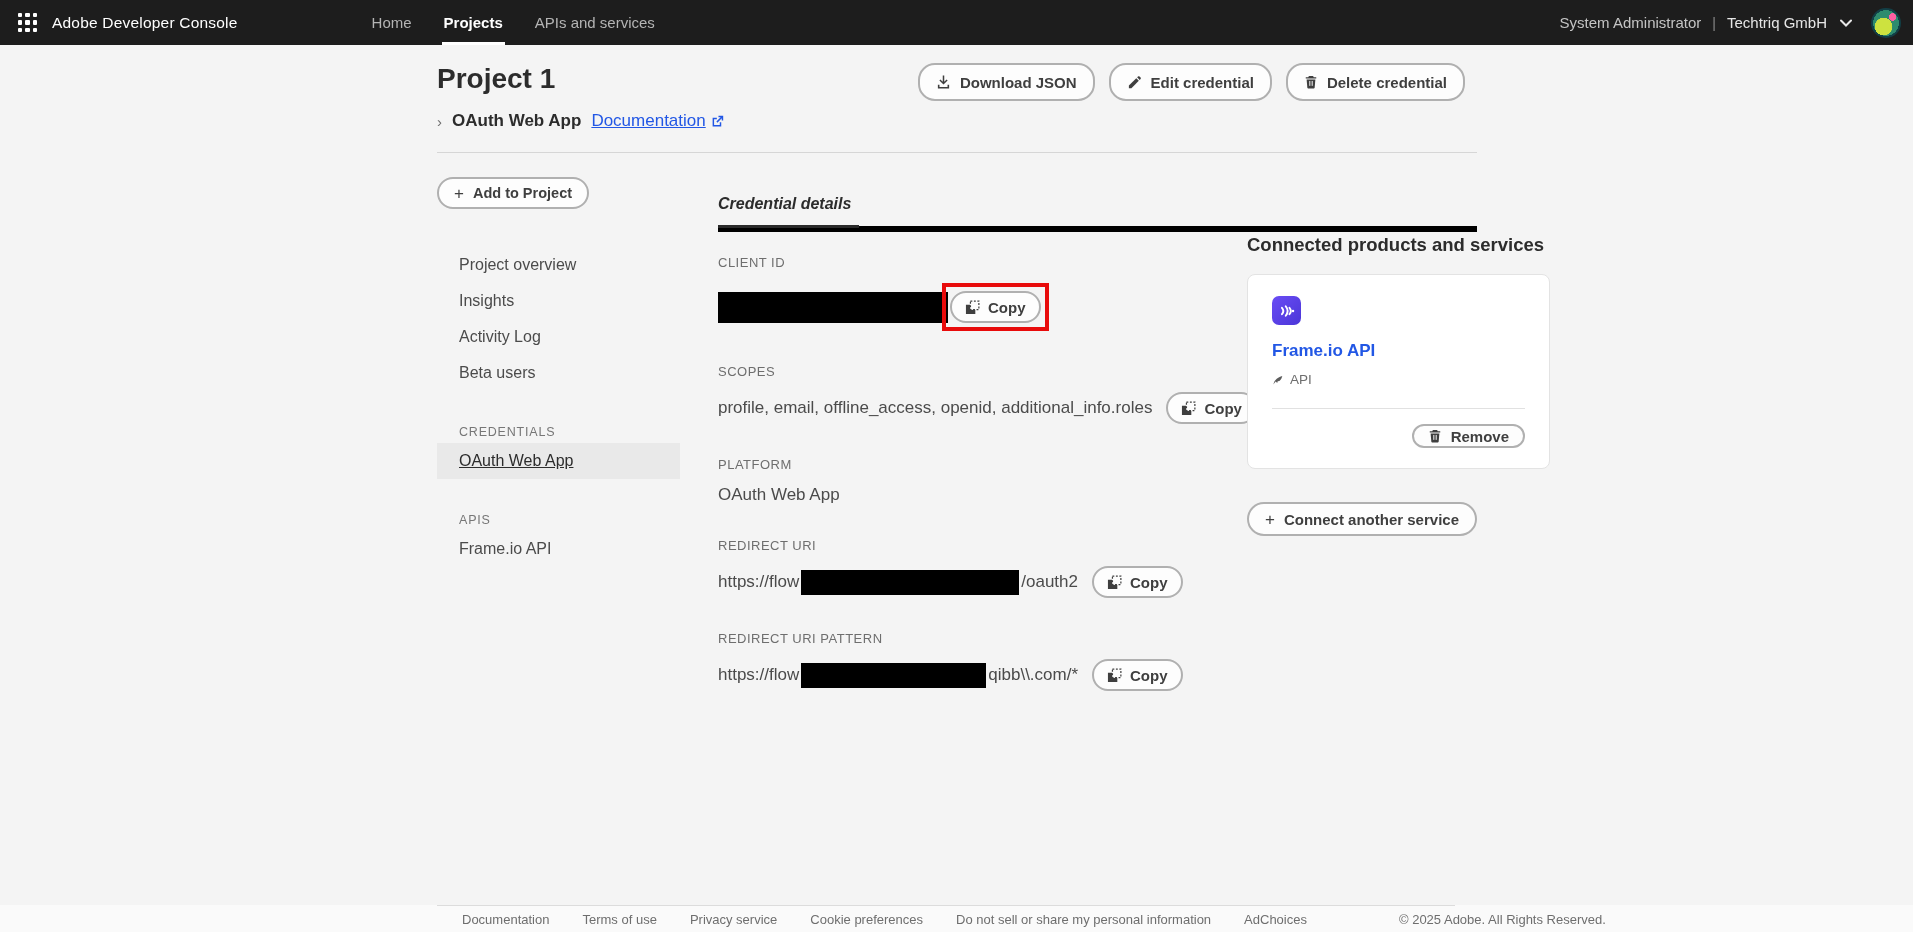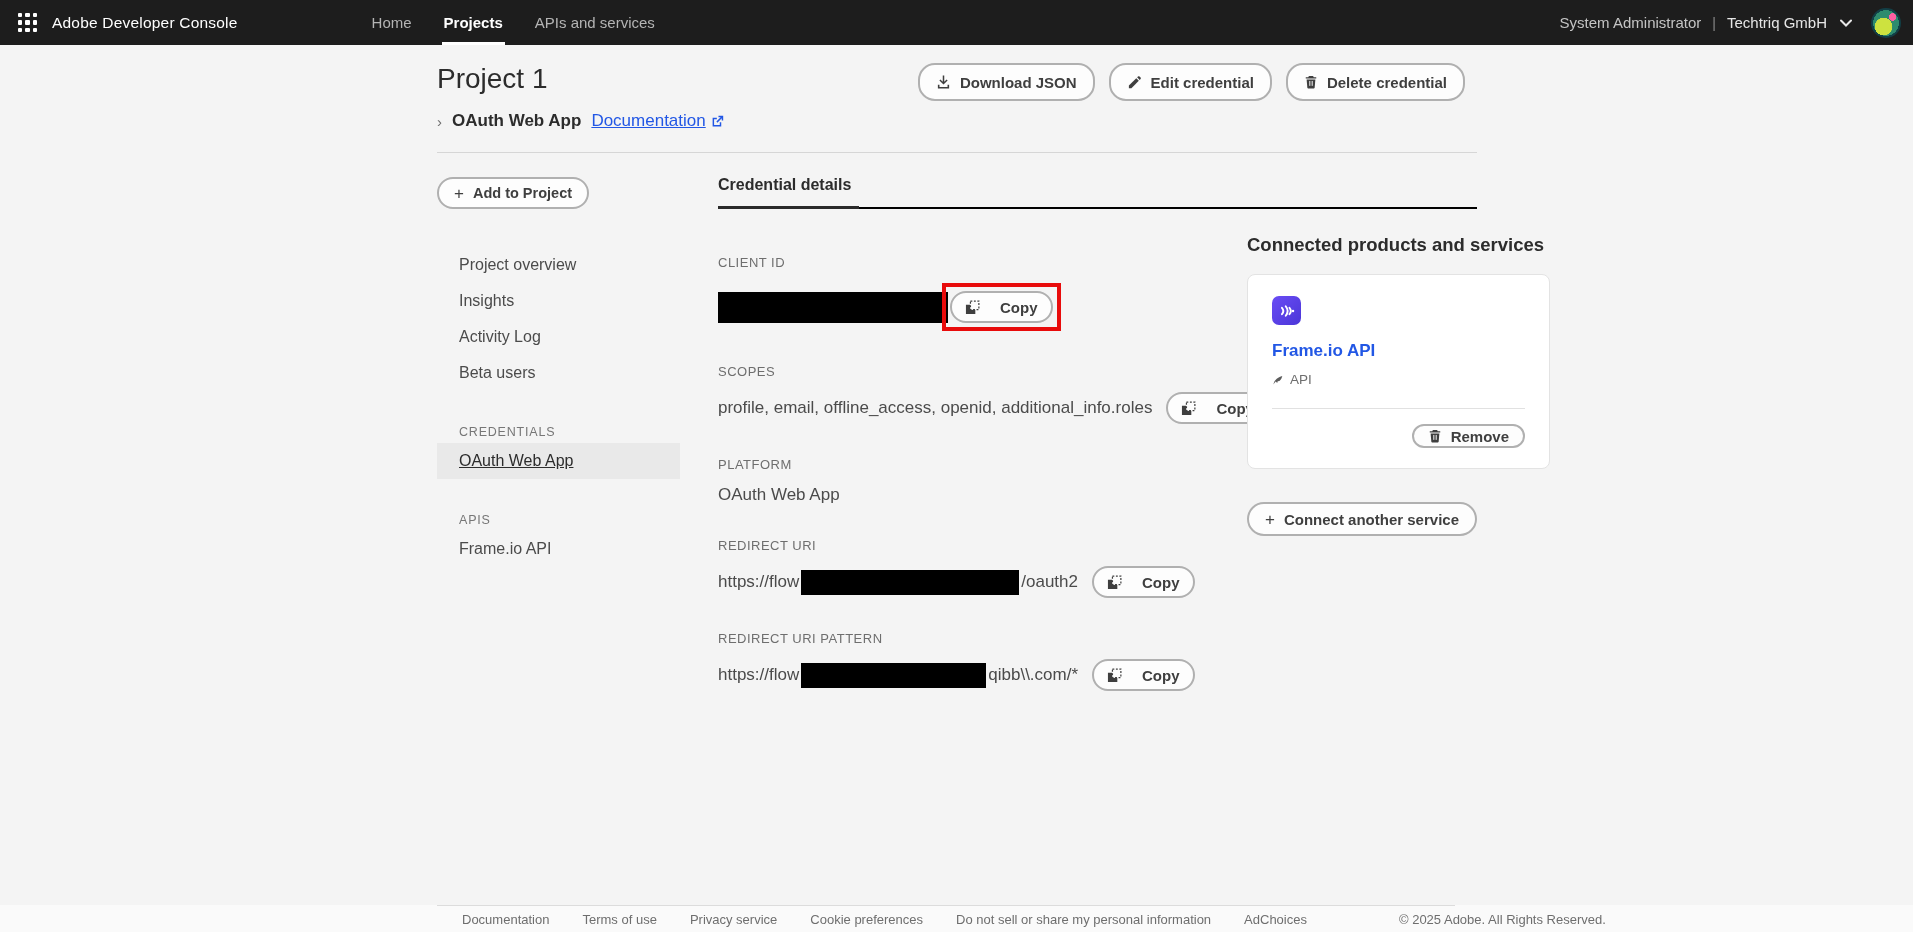--- a/index.html
+++ b/index.html
@@ -38,21 +38,21 @@
   .chev-down { display:inline-flex; margin-left:2px; cursor:pointer; }
   .avatar {
     width:30px; height:30px; border-radius:50%; margin-left:8px; cursor:pointer;
     background:
       radial-gradient(circle at 72% 30%, #ff5fa2 0 12%, transparent 13%),
       radial-gradient(circle at 42% 62%, #cde23f 0 34%, transparent 35%),
       radial-gradient(circle at 50% 50%, #2e8c6e 0 60%, #123f46 61%);
   }
   
   .header-row { display:flex; align-items:flex-start; padding: 18px 448px 0 437px; }
-  .page-title { font-size:28px; font-weight:400; color:#2c2c2c; }
+  .page-title { font-size:28px; font-weight:700; color:#2c2c2c; }
   .header-actions { margin-left:auto; display:flex; gap:14px; }
   .btn {
     display:inline-flex; align-items:center; gap:9px; height:38px; padding:0 16px;
     border:2px solid #b0b0b0; border-radius:17px; background:#fdfdfd;
     font-size:15px; font-weight:600; color:#3f3f3f; cursor:pointer; white-space:nowrap;
     font-family:inherit;
   }
   .btn svg { flex-shrink:0; }
   .breadcrumb { display:flex; align-items:center; gap:10px; margin:10px 0 0 437px; font-size:17px; }
   .crumb-chev { color:#6e6e6e; font-size:15px; }
@@ -64,34 +64,34 @@
   .add-btn { height:32px; border-radius:16px; font-size:14.5px; padding:0 15px; }
   .plus-glyph { font-size:17px; font-weight:400; line-height:1; }
   .side-list { margin-top:38px; }
   .side-item { padding:8px 0 8px 22px; font-size:16px; color:#4b4b4b; cursor:pointer; line-height:20px; }
   .side-section-label {
     margin-top:28px; padding:6px 0 4px 22px; font-size:12.5px; color:#767676; letter-spacing:.8px;
   }
   .side-item.selected { background:#e9e9e9; }
   .side-item.selected span { text-decoration:underline; color:#2c2c2c; }
   
-  .tab-row { position:absolute; left:718px; top:176px; width:759px; border-bottom:2px solid #000000; }
+  .tab-row { position:absolute; left:718px; top:195px; width:759px; border-bottom:6px solid #000000;font-style:italic; }
   .tab { display:inline-block; padding:0 8px 12px 0; margin-bottom:-2px; border-bottom:3px solid #2a2a2a;
          font-size:16px; font-weight:600; color:#2c2c2c; cursor:pointer; }
   .fields { position:absolute; left:718px; top:255px; width:540px; }
   .field { margin-bottom:33px; }
   .field-label { font-size:13px; color:#6e6e6e; letter-spacing:.5px; margin-bottom:13px; }
   .value-row { display:flex; align-items:center; gap:14px; font-size:17px; color:#4b4b4b; }
   .redacted-block { background:#000; display:inline-block; }
   .redact-id { width:230px; height:31px; }
   .redact-uri { width:218px; height:25px; vertical-align:middle; margin:0 2px; }
   .redact-pattern { width:185px; height:25px; vertical-align:middle; margin:0 2px; }
   .red-box { border:4px solid #e80b0b; display:inline-flex; padding:4px; background:transparent; }
   .red-box.pad-right { padding:4px 30px 4px 4px; }
-  .copy-btn { height:32px; border-radius:16px; padding:0 13px; gap:20px; font-size:15px; }
+  .copy-btn { height:32px; border-radius:16px; padding:0 13px; gap:8px; font-size:15px; }
   .retrieve-btn { height:37px; border-radius:18px; font-size:15.5px; padding:0 19px; }
   .uri-text { white-space:nowrap; }
   
   .right-panel { position:absolute; left:1247px; top:232px; width:303px; }
   .right-title { font-size:18.5px; font-weight:700; color:#2c2c2c; line-height:26px; margin-bottom:16px; }
   .service-card { background:#fff; border:1px solid #e3e3e3; border-radius:8px; padding:21px 24px 20px; }
   .frameio-icon {
     width:29px; height:29px; border-radius:7px; display:flex; align-items:center; justify-content:center;
     background:linear-gradient(135deg,#6a4df5,#4b36d8);
   }

